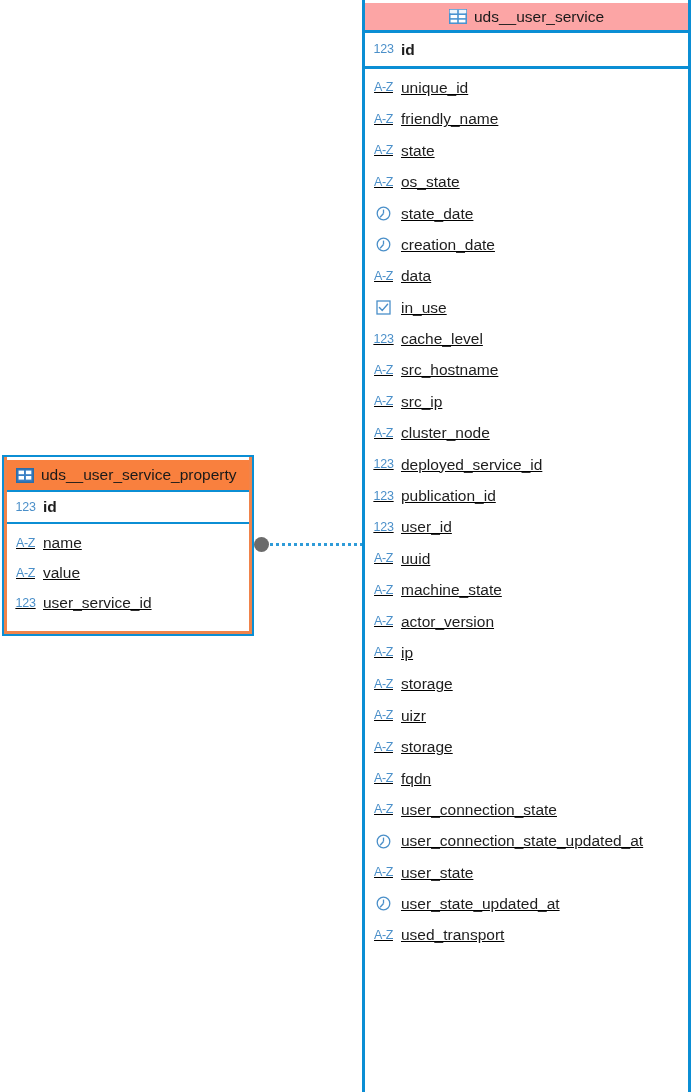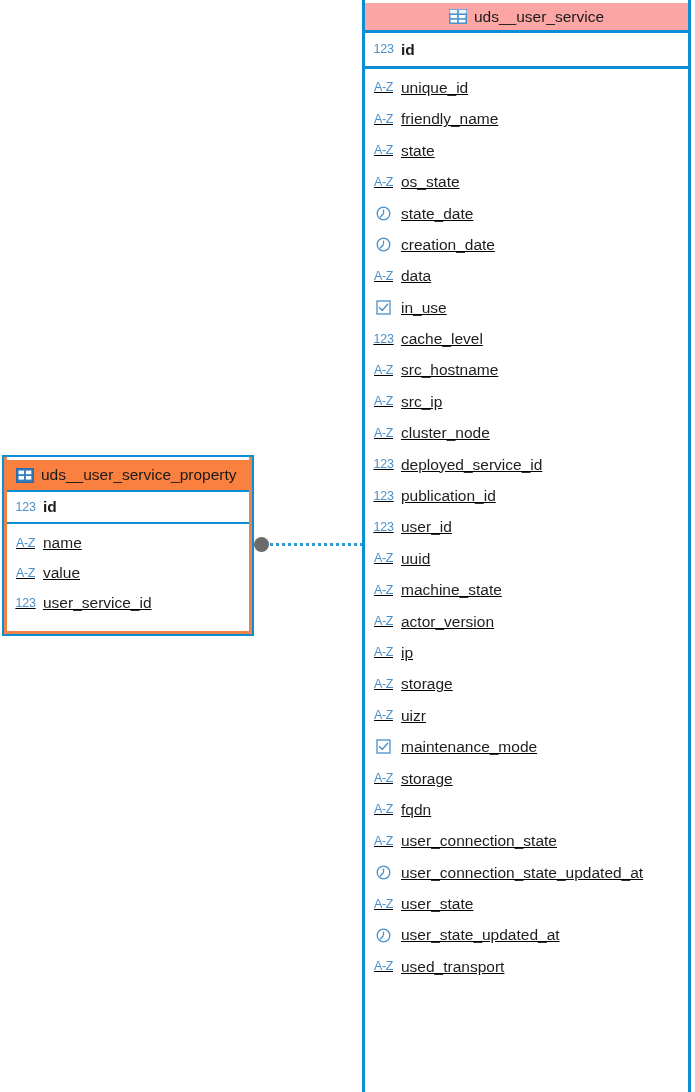--- a/index.html
+++ b/index.html
@@ -377,29 +377,20 @@
         <span class="field-name">storage</span>
       </div>
       <div class="field-row">
         <span class="ico">
           <span class="ico-text az">A-Z</span>
         </span>
         <span class="field-name">uizr</span>
       </div>
       <div class="field-row">
         <span class="ico">
-          <svg width="15" height="15" viewBox="0 0 15 15">
-            <rect x="1" y="1" width="13" height="13" fill="none" stroke="#4a8fc9" stroke-width="1.3"></rect>
-            <path d="M3.4 7.4 L6.3 10.4 L11.6 4.2" fill="none" stroke="#4a8fc9" stroke-width="1.4" stroke-linecap="round" stroke-linejoin="round"></path>
-          </svg>
-        </span>
-        <span class="field-name">maintenance_mode</span>
-      </div>
-      <div class="field-row">
-        <span class="ico">
           <span class="ico-text az">A-Z</span>
         </span>
         <span class="field-name">storage</span>
       </div>
       <div class="field-row">
         <span class="ico">
           <span class="ico-text az">A-Z</span>
         </span>
         <span class="field-name">fqdn</span>
       </div>

